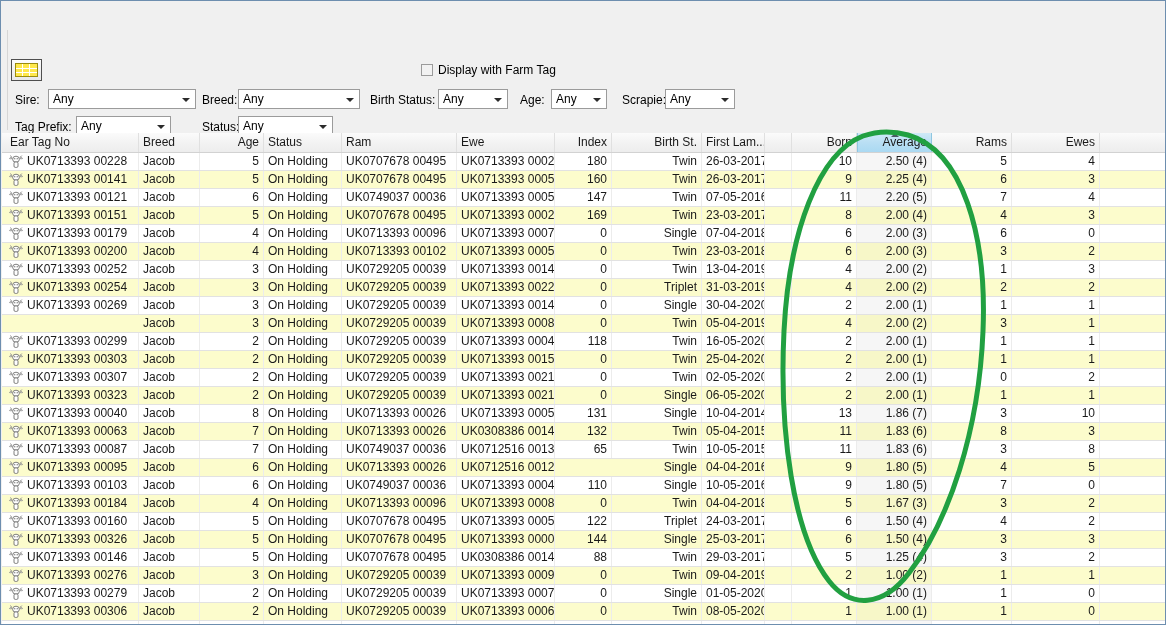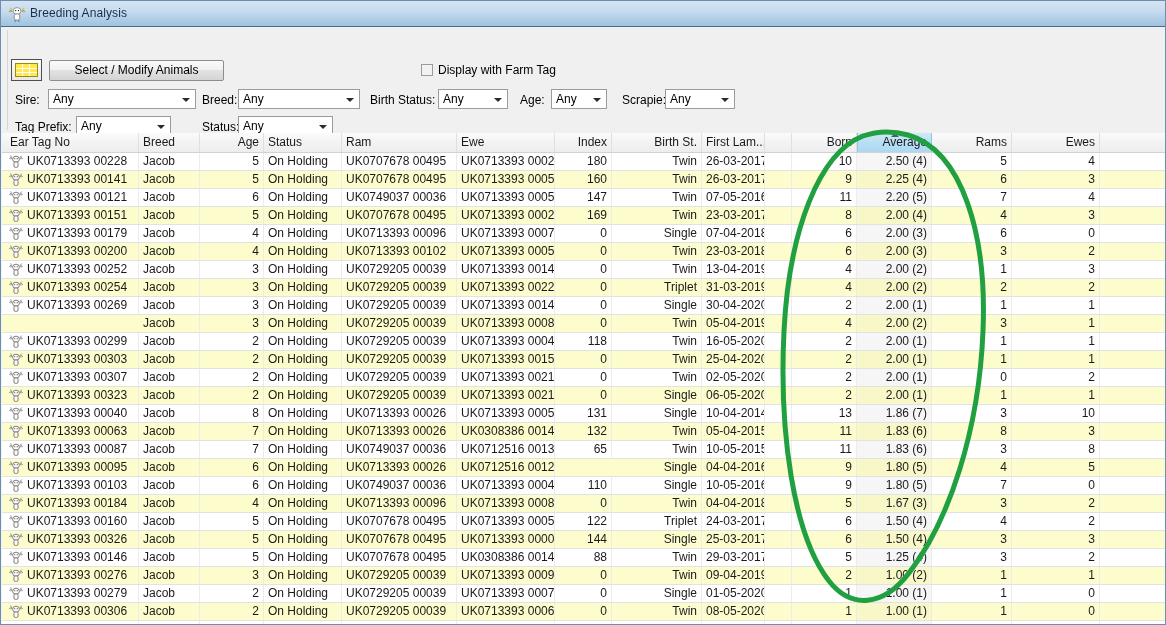--- a/index.html
+++ b/index.html
@@ -229,51 +229,33 @@
     position: absolute; left: 0; top: 0;
     width: 1166px; height: 625px;
     pointer-events: none;
   }
 </style>
 </head>
 <body>
 
 <div id="window">
 
-  <div id="titlebar">
-    <span id="title-icon">
-      <svg width="18" height="18" viewBox="0 0 18 18">
-        <g>
-          <path d="M4 5 L2 3 M14 5 L16 3" stroke="#d9c24a" stroke-width="1.4" fill="none"></path>
-          <path d="M3.5 5.5 Q1.5 5 1 6.5 Q2.5 7 3.8 6.6 Z" fill="#e8d56a" stroke="#8d7c20" stroke-width="0.5"></path>
-          <path d="M14.5 5.5 Q16.5 5 17 6.5 Q15.5 7 14.2 6.6 Z" fill="#e8d56a" stroke="#8d7c20" stroke-width="0.5"></path>
-          <ellipse cx="9" cy="6" rx="4" ry="3.4" fill="#ffffff" stroke="#6b6b6b" stroke-width="0.7"></ellipse>
-          <circle cx="7.6" cy="5.6" r="0.7" fill="#222"></circle>
-          <circle cx="10.4" cy="5.6" r="0.7" fill="#222"></circle>
-          <rect x="6.3" y="9" width="5.4" height="6" rx="1.6" fill="#ffffff" stroke="#6b6b6b" stroke-width="0.7"></rect>
-          <path d="M7.2 15 L7.2 17 M10.8 15 L10.8 17" stroke="#6b6b6b" stroke-width="0.9"></path>
-        </g>
-      </svg>
-    </span>
-    <span id="title-text">Breeding Analysis</span>
-  </div>
 
   <div id="toolbar">
     <div id="toolbar-inner"></div>
 
     <button id="grid-icon-btn">
       <span class="gi">
         <i class="h1"></i>
           <i class="h2"></i>
           <i class="v1"></i>
           <i class="v2"></i>
       </span>
     </button>
 
-    <div class="btn3d" id="btn-select">Select / Modify Animals</div>
 
     <div id="farmtag-wrap">
       <span id="farmtag-box"></span>
       <span id="farmtag-label">Display with Farm Tag</span>
     </div>
 
     <span class="flabel" style="left:13px; top:62px;">Sire:</span>
     <div class="combo" style="left:46px; top:61px; width:148px;">
       <span class="cval">Any</span>
       <span class="arrow"></span>

